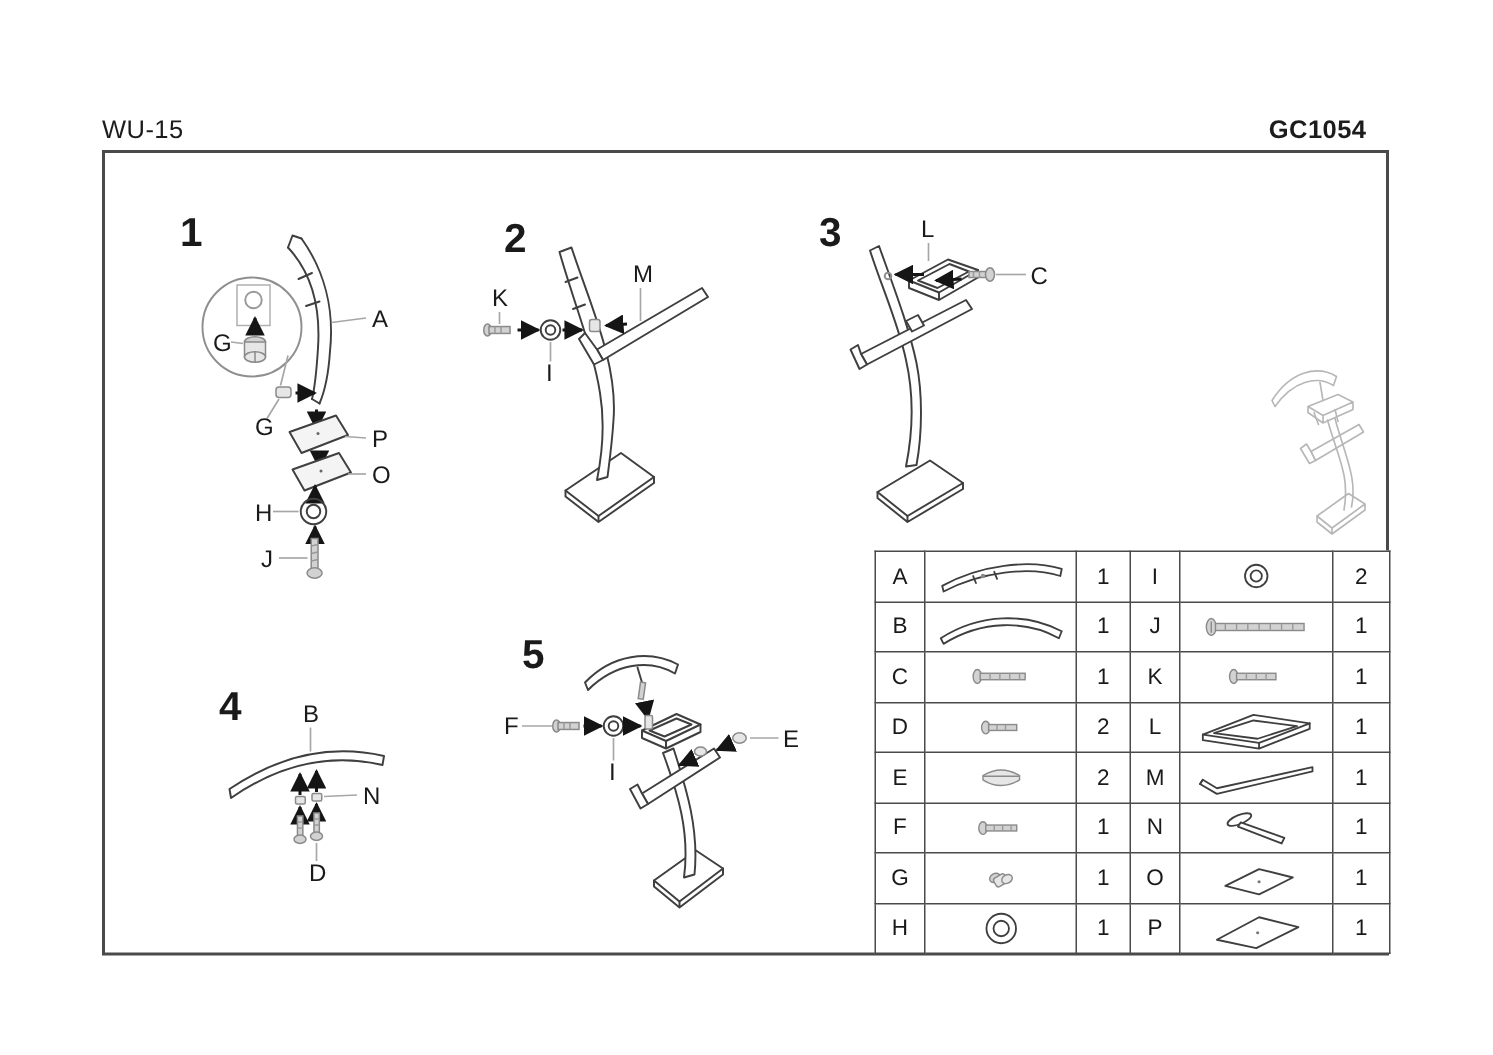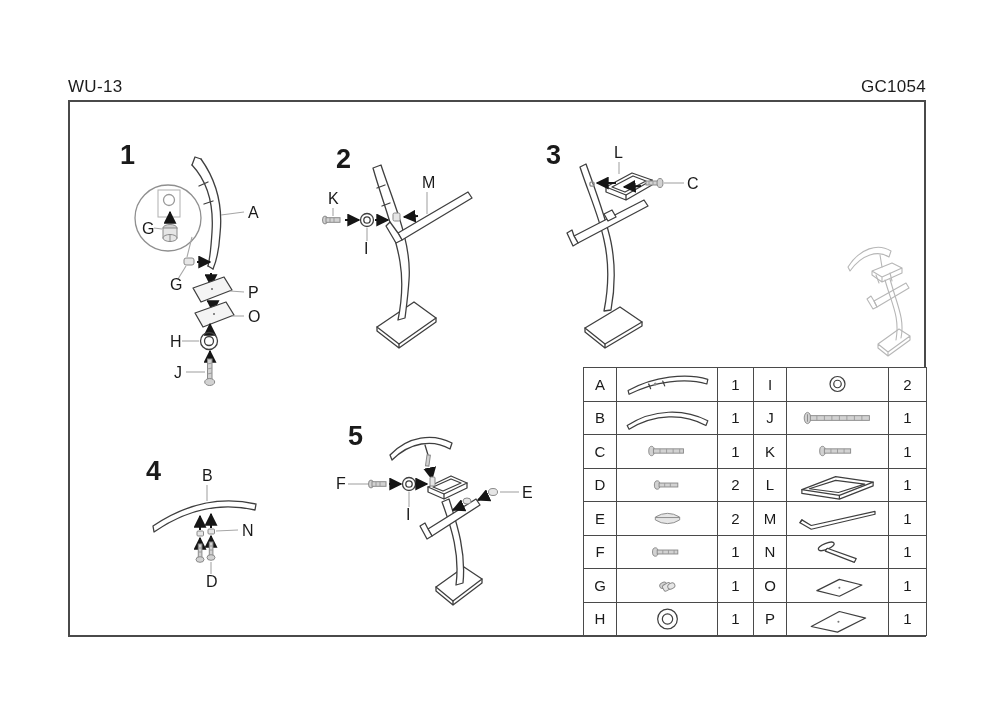--- a/index.html
+++ b/index.html
@@ -1,20 +1,20 @@
 <!DOCTYPE html>
 <html><head>
 <meta charset="utf-8">
 <style>
   html,body{margin:0;padding:0;background:#ffffff;}
   body{font-family:"Liberation Sans", sans-serif;}
   #canvas{position:relative;width:995px;height:703px;background:#ffffff;overflow:hidden;}
   .hdr{position:absolute;top:77px;font-size:17px;color:#1c1c1c;letter-spacing:.3px;}
   #hdr-left{left:68px;font-weight:400;}
-  #hdr-right{right:69px;font-weight:400;}
+  #hdr-right{right:84px;font-weight:700;}
   #sheet-box{position:absolute;left:68px;top:100px;width:854px;height:533px;border:2px solid #4a4a4a;background:#fff;}
   .step{position:absolute;}
   svg{display:block;}
   svg text{font-family:"Liberation Sans", sans-serif;fill:#1a1a1a;}
   .stepnum{font-size:27px;font-weight:700;}
   .plabel{font-size:16px;}
   .ink{stroke:#3f3f3f;stroke-width:1.3;fill:none;stroke-linecap:round;stroke-linejoin:round;}
   .inkf{stroke:#3f3f3f;stroke-width:1.3;fill:#ffffff;stroke-linejoin:round;}
   .plate{stroke:#3f3f3f;stroke-width:1.3;fill:#f4f4f4;stroke-linejoin:round;}
   .metal{stroke:#8a8a8a;stroke-width:1;fill:#d2d2d2;}
@@ -27,21 +27,21 @@
   #parts-table td{border:1.6px solid #4a4a4a;text-align:center;vertical-align:middle;padding:0;font-size:15px;color:#1a1a1a;}
   #parts-table td.ic svg{margin:0 auto;}
   col.c-lt{width:33px;} col.c-ic{width:101px;} col.c-qt{width:36px;}
   col.c-lt2{width:33px;} col.c-ic2{width:102px;} col.c-qt2{width:38px;}
 </style>
 </head>
 <body>
 
 <div id="canvas">
 
-  <div id="hdr-left" class="hdr">WU-13</div>
+  <div id="hdr-left" class="hdr">WU-15</div>
   <div id="hdr-right" class="hdr">GC1054</div>
 
   <div id="sheet-box"></div>
 
   <div class="step" style="left:110px;top:130px;">
     <svg width="180" height="270" viewBox="0 0 180 270">
       <defs>
         <marker id="m1" viewBox="0 0 10 10" refX="9" refY="5" markerWidth="6.5" markerHeight="6.5" orient="auto-start-reverse">
           <path d="M0,0L10,5L0,10z" fill="#151515"></path>
         </marker>

